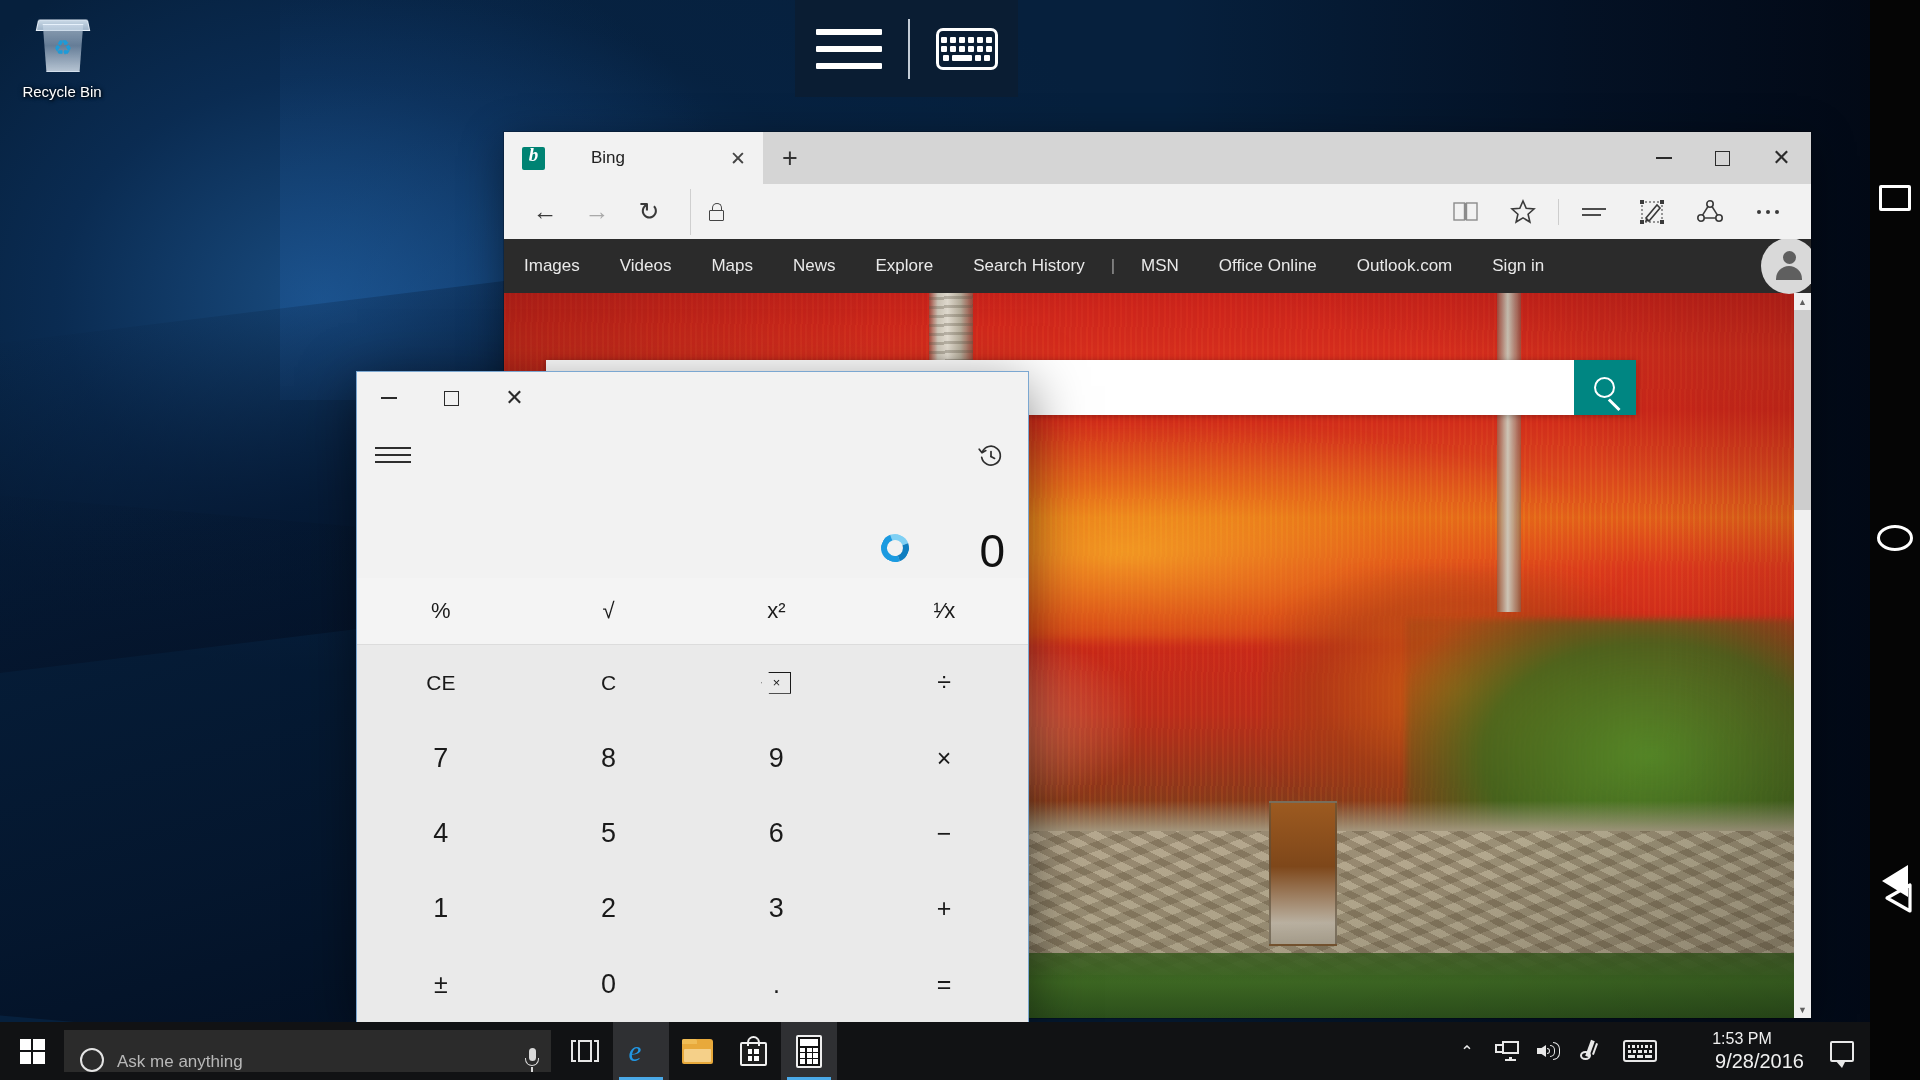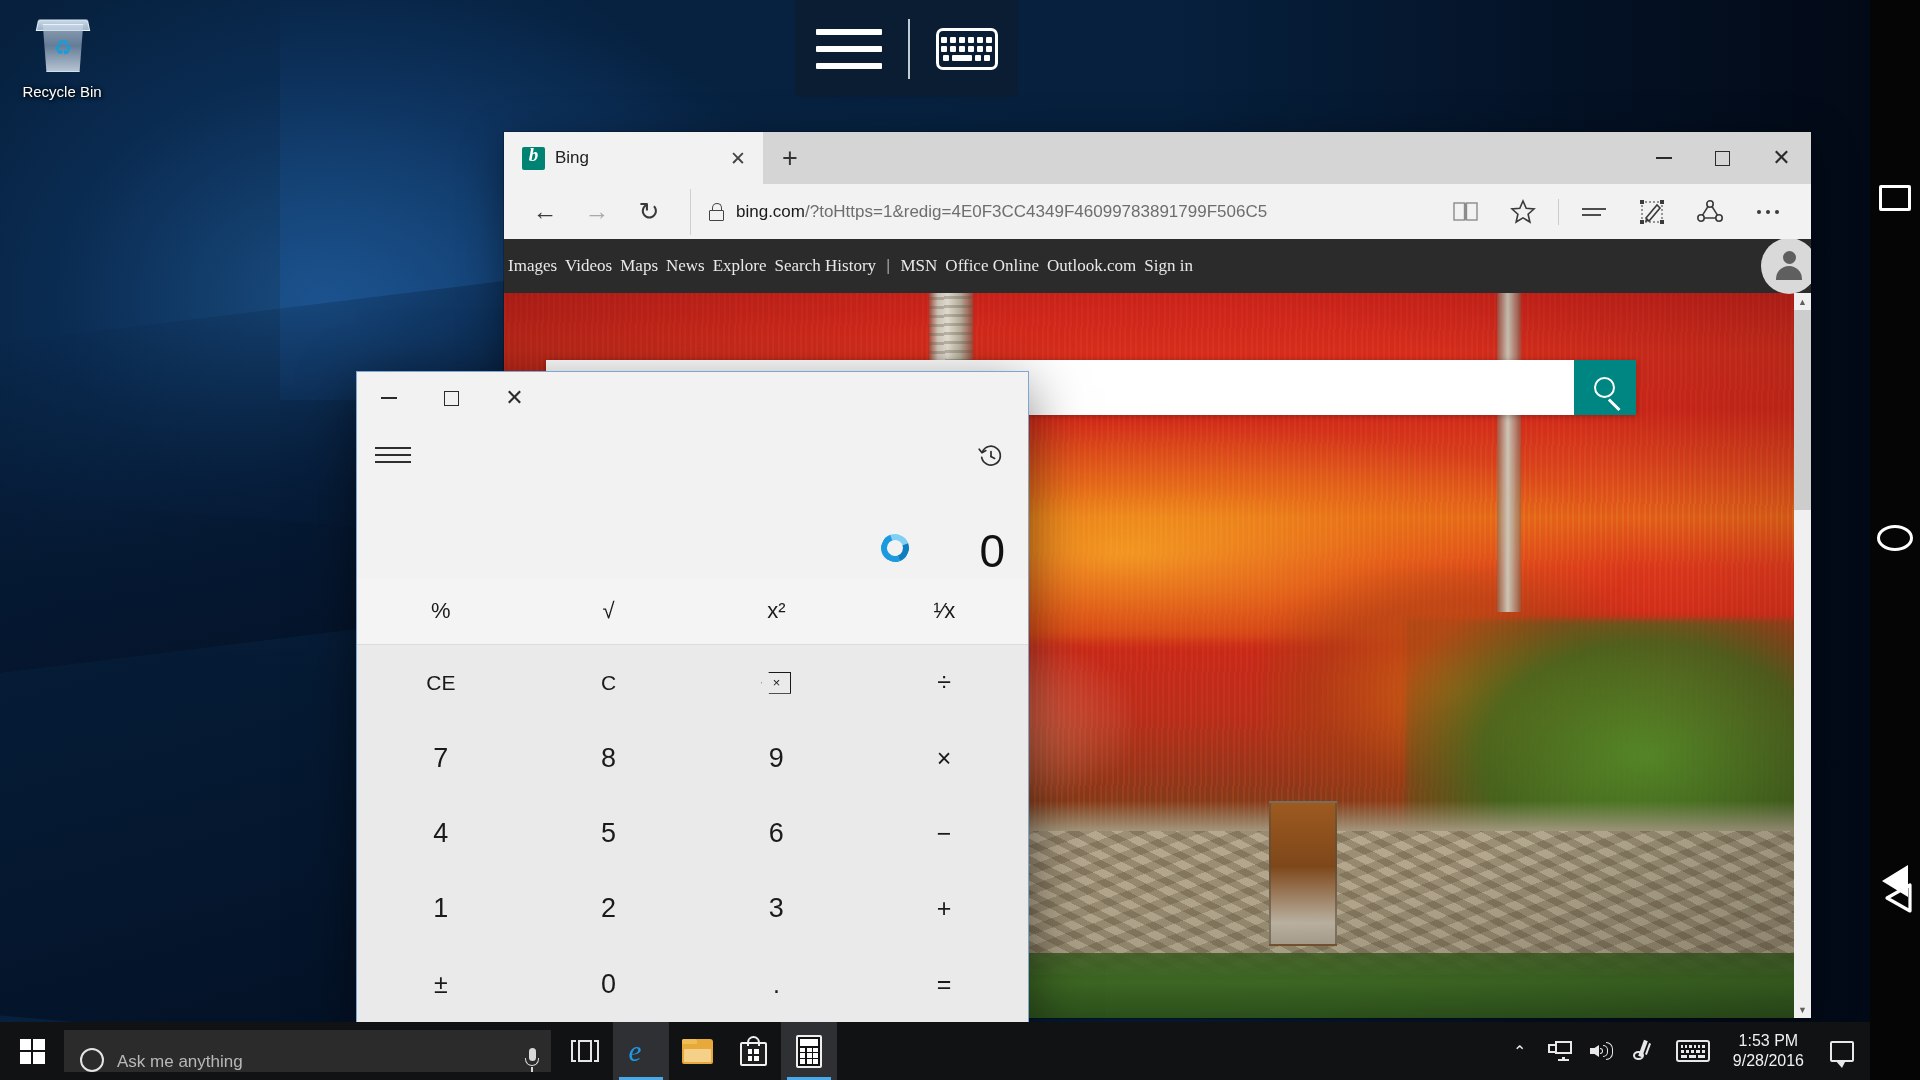--- a/index.html
+++ b/index.html
@@ -114,21 +114,21 @@
     display:flex; align-items:center; padding:0 12px 0 18px; gap:10px; cursor:pointer;
   }
   .bing-tab-icon{
     width:23px;height:23px;background:#008373;border-radius:2px;position:relative;flex:none;
   }
   .bing-tab-icon::after{
     content:"b"; position:absolute; left:0;top:-3px; width:23px;height:23px;
     color:#fff; font-family:"Liberation Serif",serif; font-weight:bold; font-size:19px;
     text-align:center; font-style:italic;
   }
-  #edge-tab .tlabel{ flex:1; font-size:17px; color:#222;}
+  #edge-tab .tlabel{ flex:1; font-size:17px; color:#222;margin-left:36px;}
   #edge-tab .tclose{ font-size:19px; color:#444; width:26px;text-align:center; cursor:pointer;}
   #edge-newtab{ width:54px;height:52px; display:flex;align-items:center;justify-content:center;
     font-size:27px; color:#333; font-weight:300; cursor:pointer;}
   #edge-wincontrols{ position:absolute; right:0; top:0; height:52px; display:flex;}
   #edge-wincontrols div{ width:59px;height:52px; display:flex;align-items:center;justify-content:center;
     font-size:16px; color:#2b2b2b; cursor:pointer;}
   #edge-wincontrols .sq{ width:15px;height:15px;border:1.6px solid #2b2b2b;}
   #edge-wincontrols .mn{ width:16px;height:1.6px;background:#2b2b2b;}
   #edge-wincontrols .xx{ font-size:22px; font-weight:300; line-height:1;}
 
@@ -151,21 +151,21 @@
   #edge-toolbar-right{ display:flex; align-items:center; gap:0px;}
   .tbtn{ width:58px;height:46px; display:flex;align-items:center;justify-content:center; cursor:pointer;}
   .tsep{ width:1px;height:26px;background:#cdcdcd; margin:0 6px;}
 
   
   #bing-page{ position:relative; width:100%; height:779px; overflow:hidden; background:#000;}
   #bing-nav{
     position:absolute;left:0;top:0;right:0;height:54px;background:#2b2b2b;
     display:flex;align-items:center; z-index:6;
   }
-  #bing-nav .nitem{ color:#e9e9e9; font-size:17px; padding:0 4px; cursor:pointer; white-space:nowrap;font-family:Liberation Serif, serif;}
+  #bing-nav .nitem{ color:#e9e9e9; font-size:17px; padding:0 20px; cursor:pointer; white-space:nowrap;}
   #bing-nav .npipe{ color:#9a9a9a; padding:0 6px; font-size:17px;}
   #bing-avatar{
     position:absolute; right:-6px; top:-1px; width:56px;height:56px;border-radius:50%;
     background:#d9d9d9; display:flex;align-items:center;justify-content:center; cursor:pointer;
   }
   #bing-avatar .head{ width:13px;height:13px;border-radius:50%;background:#5f5f5f; position:absolute; top:13px;}
   #bing-avatar .body{ width:26px;height:14px;border-radius:13px 13px 0 0;background:#5f5f5f; position:absolute; top:28px;}
 
   
   #bing-hero{ position:absolute;left:0;top:54px;right:0;bottom:0; overflow:hidden;}
@@ -416,21 +416,21 @@
   .pen-ico{ width:24px;height:22px; position:relative;}
   .pen-ico .nib{ position:absolute; left:8px;top:0; width:4px;height:17px;background:#e8e8e8;transform:rotate(20deg);}
   .pen-ico .lp{ position:absolute; left:0;bottom:2px;width:11px;height:9px;border:2px solid #e8e8e8;border-radius:50%;}
   .pen-ico .dsh{ position:absolute; left:14px;top:3px;width:2px;height:12px;background:#e8e8e8;transform:rotate(20deg);}
   #tray-keyboard{ width:52px;}
   .tkbd{ width:34px;height:22px;border:2px solid #e8e8e8;border-radius:3px; padding:3px; display:flex;flex-direction:column;gap:2px;}
   .tkbd .r{ display:flex;gap:2px;}
   .tkbd .r i{ flex:1;background:#e8e8e8;height:3px;}
   #tray-clock{ padding:0 14px; text-align:center; color:#f0f0f0; line-height:1.25; cursor:pointer;}
   #tray-clock .t{ font-size:16px;}
-  #tray-clock .d{ font-size:16px;}
+  #tray-clock .d{ font-size:20px;margin-left:35px;}
   #tray-action{ width:48px;}
   .act-ico{ width:24px;height:21px; border:2px solid #e8e8e8; border-radius:2px; position:relative;}
   .act-ico::after{ content:""; position:absolute; left:3px; bottom:-8px; width:0;height:0;
     border-left:7px solid transparent;border-right:4px solid transparent;border-top:8px solid #e8e8e8;}
 </style>
 </head>
 <body>
 
 <div id="desktop">
   <div class="wallglow"></div>
@@ -473,21 +473,20 @@
 
   <div id="edge-addrbar">
     <div class="navbtn">←</div>
     <div class="navbtn dim">→</div>
     <div class="navbtn">↻</div>
     <div id="edge-url-wrap">
       <span class="lock-icon">
           <i class="shk"></i>
           <i class="bdy"></i>
         </span>
-      <span id="edge-url"><b>bing.com</b><span>/?toHttps=1&amp;redig=4E0F3CC4349F46099783891799F506C5</span></span>
     </div>
     <div id="edge-toolbar-right">
       <div class="tbtn">
         <svg width="25" height="21" viewBox="0 0 25 21">
             <rect x="1" y="2" width="10.5" height="17" fill="none" stroke="#8c8c8c" stroke-width="1.4"></rect>
             <rect x="13.5" y="2" width="10.5" height="17" fill="none" stroke="#8c8c8c" stroke-width="1.4"></rect>
             <line x1="12.5" y1="2" x2="12.5" y2="19" stroke="#8c8c8c" stroke-width="1.4"></line>
           </svg>
       </div>
       <div class="tbtn">

